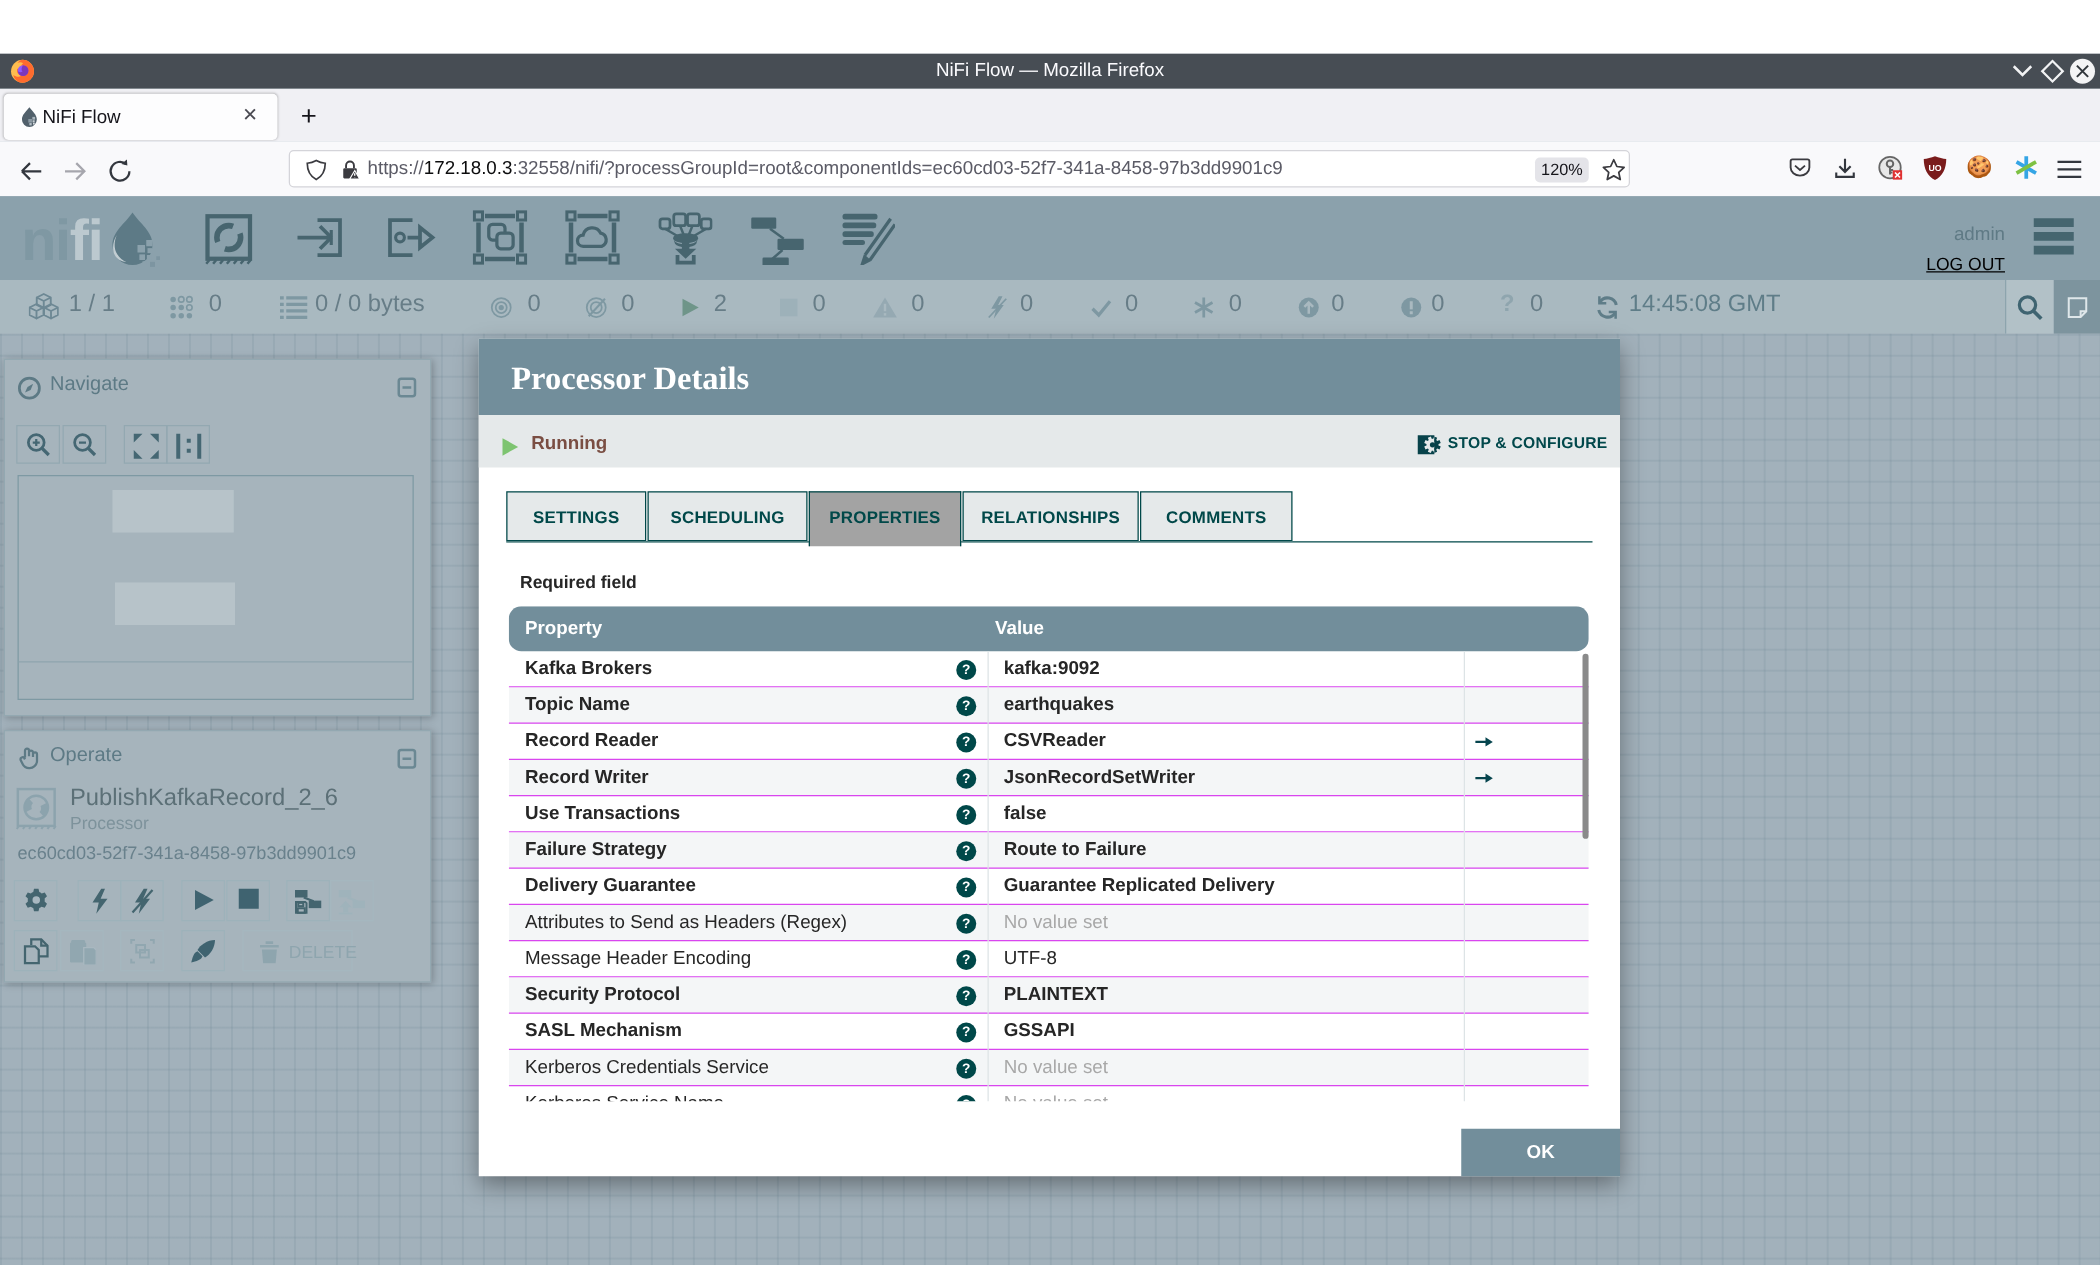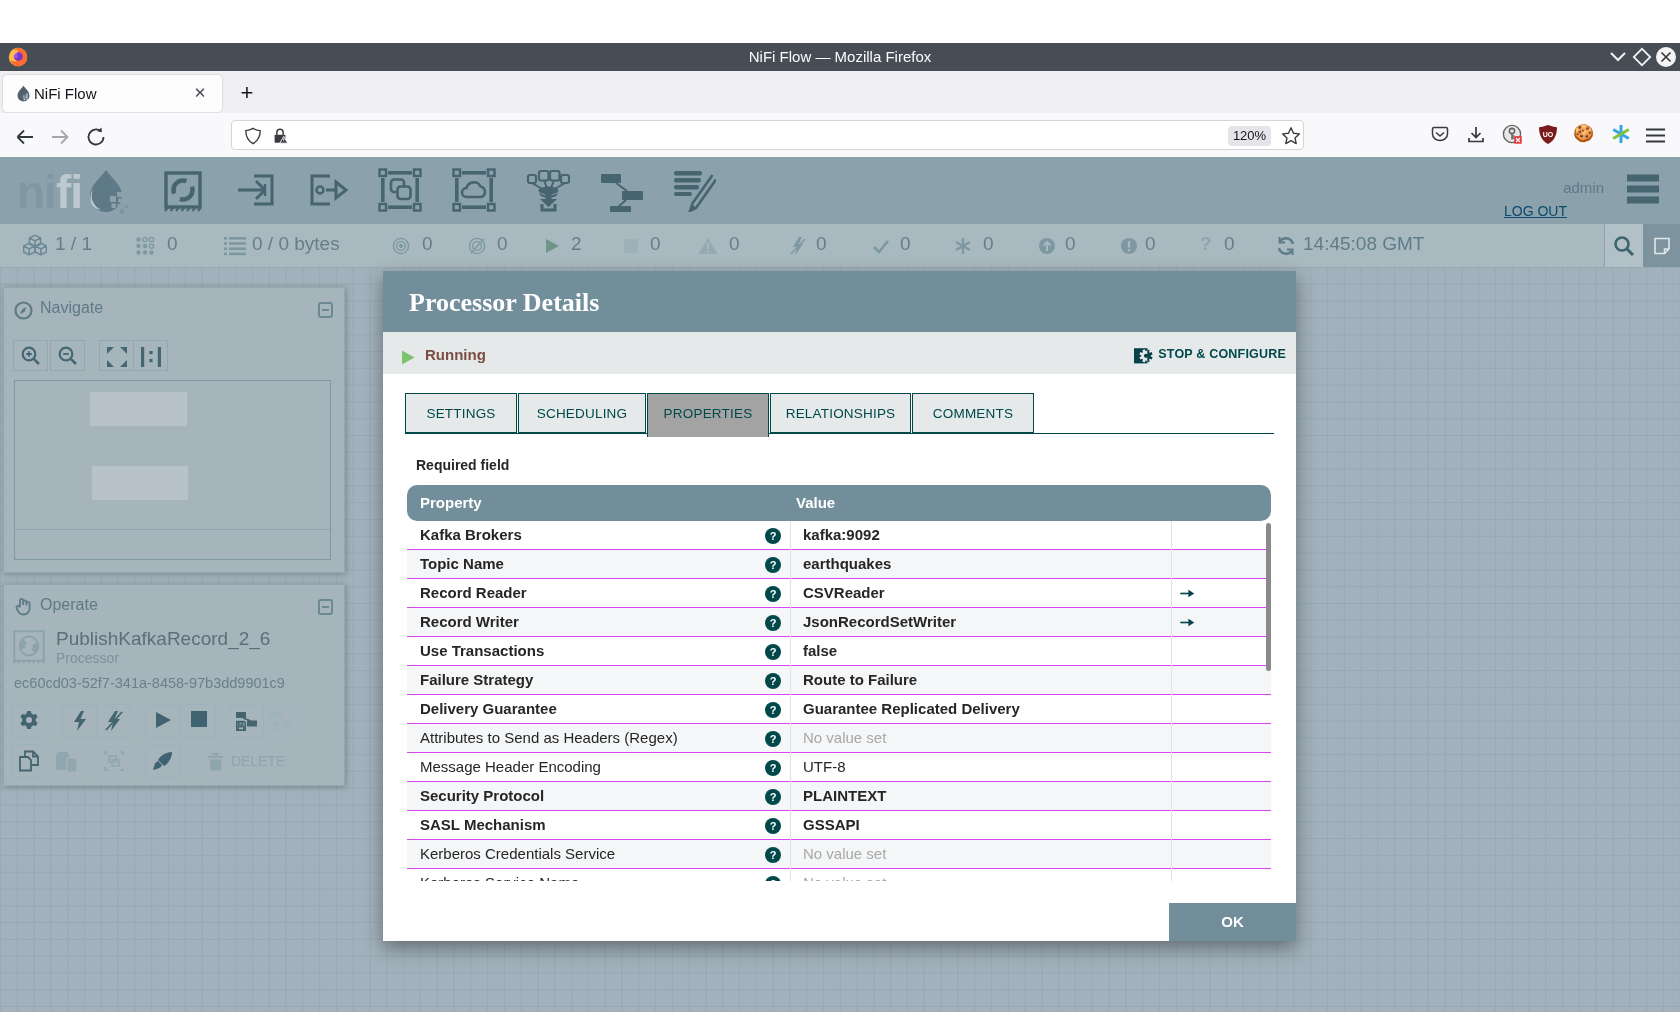--- a/index.html
+++ b/index.html
@@ -43,21 +43,21 @@
 #delbtn span { position:absolute; left:36px; top:8px; font-size:14px; color:#8ea5ae; }
 
 #modal { position:absolute; left:383px; top:228px; width:913px; height:670px; background:#ffffff; box-shadow:0 7px 18px rgba(0,0,0,0.38); }
 #mheader { position:absolute; left:0; top:0; width:913px; height:61px; background:#728e9b; }
 #mheader .mtitle { position:absolute; left:26px; top:17px; font-family:"Liberation Serif", serif; font-weight:bold; font-size:26px; color:#ffffff; }
 #mstatus { position:absolute; left:0; top:61px; width:913px; height:42px; background:#e5e9ea; }
 #mstatus .run { position:absolute; left:42px; top:14px; font-size:15px; font-weight:bold; color:#7a4e43; }
 #mstatus .sc { position:absolute; right:10px; top:15px; font-size:12.5px; font-weight:bold; color:#01484b; letter-spacing:0.2px;}
 #tabs { position:absolute; left:22px; top:122px; width:869px; height:41px; }
 #tabs .underline { position:absolute; left:0; right:0; bottom:0; height:1px; background:#004849; }
-.tab { position:absolute; top:0; height:40px; border:1px solid #004849; background:#e5e9ea; color:#004849; font-size:13.5px; font-weight:normal; text-align:center; line-height:40px; letter-spacing:0.2px; }
+.tab { position:absolute; top:0; height:40px; border:1px solid #004849; background:#e5e9ea; color:#004849; font-size:13.5px; font-weight:bold; text-align:center; line-height:40px; letter-spacing:0.2px; }
 .tab.active { background:#a3a3a3; height:44px; border-bottom:0; z-index:2; }
 #reqfield { position:absolute; left:33px; top:186px; font-size:14px; font-weight:bold; color:#262626; }
 #ptable { position:absolute; left:24px; top:214px; width:864px; height:396px; overflow:hidden; }
 #thead { position:absolute; left:0; top:0; width:864px; height:36px; background:#728e9b; color:#ffffff; font-size:15px; font-weight:bold;border-radius:10px; }
 #thead .c1 { position:absolute; left:13px; top:9px; }
 #thead .c2 { position:absolute; left:389px; top:9px; }
 .prow { position:absolute; left:0; width:864px; height:29px; border-bottom:1px solid #d946ef; font-size:15px; }
 .prow.alt { background:#f4f6f7; }
 .prow .pname { position:absolute; left:13px; top:5px; font-weight:bold; color:#262626; }
 .prow .pname.norm { font-weight:normal; }
@@ -122,20 +122,21 @@
     <div id="urlbar">
       <svg style="position:absolute;left:12px;top:6px" width="18" height="18" viewBox="0 0 20 20">
           <path d="M10 1.5 C12.5 3 15.5 3.8 18 4 C18 10 15.5 15.5 10 18.5 C4.5 15.5 2 10 2 4 C4.5 3.8 7.5 3 10 1.5 Z" stroke="#3b3b40" stroke-width="1.5" fill="none"></path>
         </svg>
       <svg style="position:absolute;left:39px;top:6px" width="18" height="18" viewBox="0 0 20 20">
           <rect x="4" y="8.5" width="12" height="9" rx="1" fill="#3b3b40"></rect>
           <path d="M6.5 8.5 V6 A3.5 3.5 0 0 1 13.5 6 V8.5" stroke="#3b3b40" stroke-width="1.7" fill="none"></path>
           <path d="M14.2 10.5 L18.6 18 H9.8 Z" fill="#3b3b40" stroke="#fff" stroke-width="1"></path>
           <path d="M14.2 12.8 V15 M14.2 16.2 V16.4" stroke="#fff" stroke-width="1.2"></path>
         </svg>
+      <div id="urltext">https://<b>172.18.0.3</b>:32558/nifi/?processGroupId=root&amp;componentIds=ec60cd03-52f7-341a-8458-97b3dd9901c9</div>
       <div id="zoombadge">120%</div>
       <svg style="position:absolute;left:1049px;top:5px" width="20" height="20" viewBox="0 0 20 20">
           <path d="M10 1.8 L12.5 7.2 L18.3 7.9 L14 11.9 L15.2 17.6 L10 14.7 L4.8 17.6 L6 11.9 L1.7 7.9 L7.5 7.2 Z" stroke="#3b3b40" stroke-width="1.4" fill="none" stroke-linejoin="round"></path>
         </svg>
     </div>
     <svg style="position:absolute;left:1430px;top:12px" width="20" height="20" viewBox="0 0 20 20">
         <path d="M2.5 4 A1.5 1.5 0 0 1 4 2.5 H16 A1.5 1.5 0 0 1 17.5 4 V9 A7.5 6.5 0 0 1 2.5 9 Z" stroke="#3b3b40" stroke-width="1.5" fill="none"></path>
         <path d="M6 7.5 L10 11 L14 7.5" stroke="#3b3b40" stroke-width="1.5" fill="none"></path>
       </svg>
     <svg style="position:absolute;left:1466px;top:12px" width="20" height="20" viewBox="0 0 20 20">
@@ -261,21 +262,21 @@
           <rect x="2" y="10" width="27" height="4.5" rx="2"></rect>
           <rect x="2" y="17" width="25" height="4.5" rx="2"></rect>
           <rect x="2" y="24" width="18" height="4" rx="2"></rect>
         </g>
         <g stroke="#47656f" stroke-width="2.6" fill="none">
           <path d="M40.5 7 L20 36 M44 11.5 L24 40"></path>
           <path d="M20 36 L17.5 43.5 L24.5 40" fill="#47656f" stroke-width="2"></path>
         </g>
       </svg>
     <div style="position:absolute;left:1504px;top:22px;width:100px;text-align:right;font-size:15px;color:#5f7a85">admin</div>
-    <div style="position:absolute;left:1504px;top:46px;width:100px;font-size:14px;color:#0c4a6e;text-decoration:underline;white-space:nowrap">LOG OUT</div>
+    <div style="position:absolute;left:1504px;top:46px;width:100px;text-align:right;font-size:14px;color:#000000;text-decoration:underline;white-space:nowrap">LOG OUT</div>
     <svg style="position:absolute;left:1625px;top:17px" width="36" height="32" viewBox="0 0 36 32">
         <path d="M2 4 H34 M2 15 H34 M2 26 H34" stroke="#45656f" stroke-width="7"></path>
       </svg>
   </div>
   <div id="statusbar">
     <svg class="sbi" style="left:23px;width:24px;height:22px;top:10px" viewBox="0 0 24 22">
         <g stroke="#6d8894" stroke-width="1.5" fill="none" stroke-linejoin="round">
           <path d="M12 1.1999999999999997 L17.6 3.9999999999999996 L12 6.8 L6.4 3.9999999999999996 Z M6.4 3.9999999999999996 L6.4 10.0 L12 12.799999999999999 L12 6.8 Z M17.6 3.9999999999999996 L17.6 10.0 L12 12.799999999999999 L12 6.8 Z"></path>
           <path d="M6.2 9.2 L11.8 12.0 L6.2 14.8 L0.6000000000000005 12.0 Z M0.6000000000000005 12.0 L0.6000000000000005 18.0 L6.2 20.799999999999997 L6.2 14.8 Z M11.8 12.0 L11.8 18.0 L6.2 20.799999999999997 L6.2 14.8 Z"></path>
           <path d="M17.8 9.2 L23.4 12.0 L17.8 14.8 L12.200000000000001 12.0 Z M12.200000000000001 12.0 L12.200000000000001 18.0 L17.8 20.799999999999997 L17.8 14.8 Z M23.4 12.0 L23.4 18.0 L17.8 20.799999999999997 L17.8 14.8 Z"></path>

